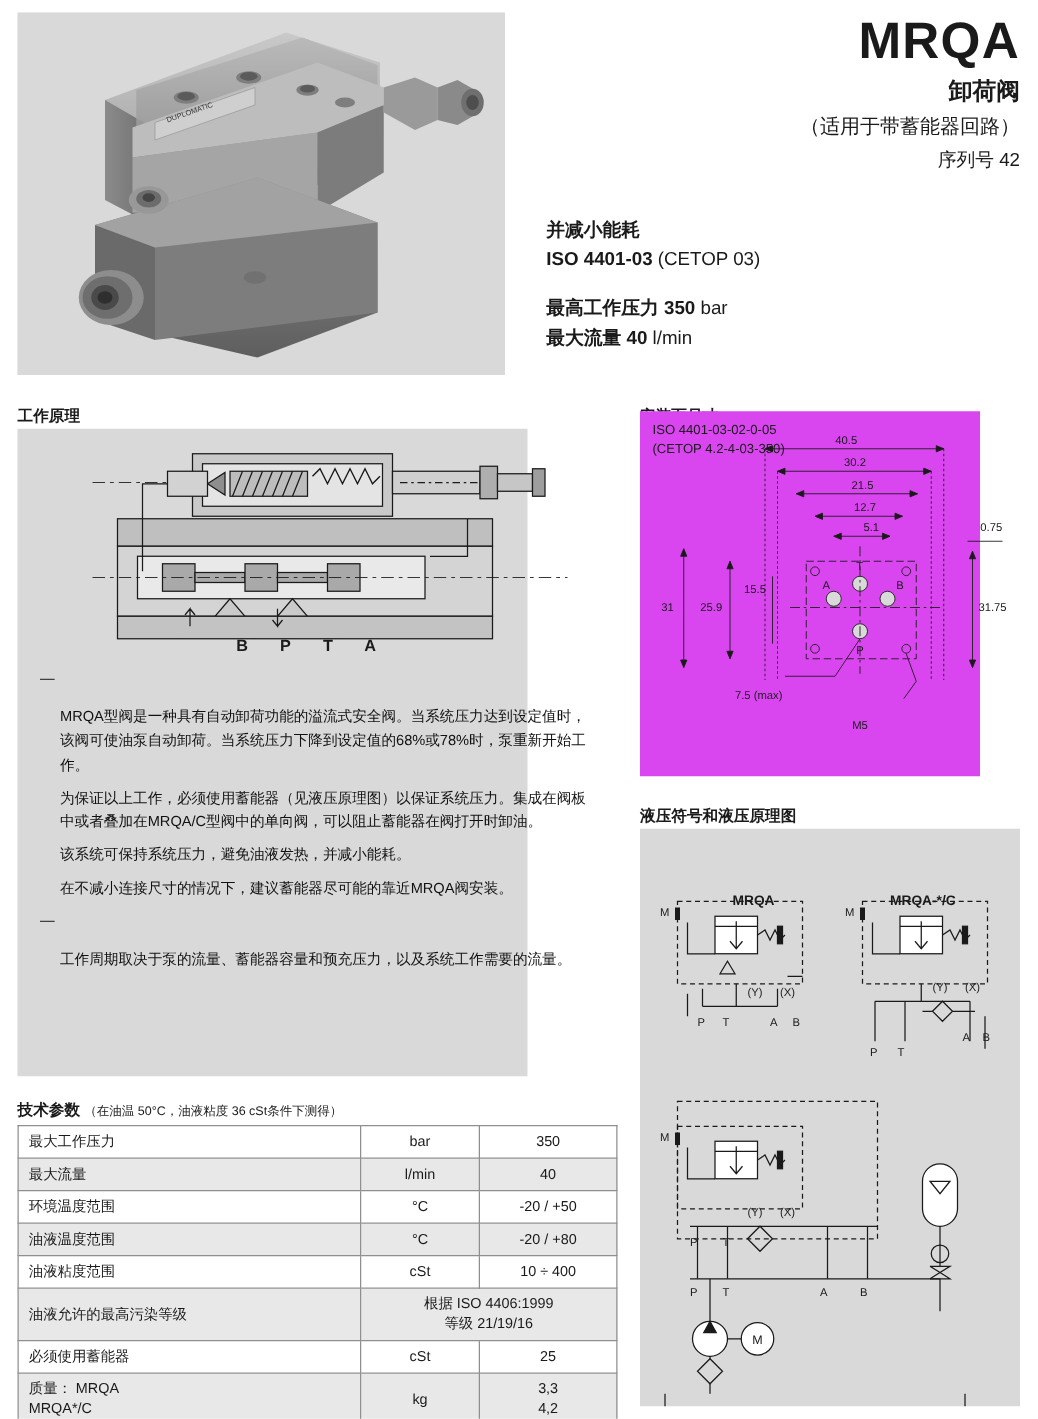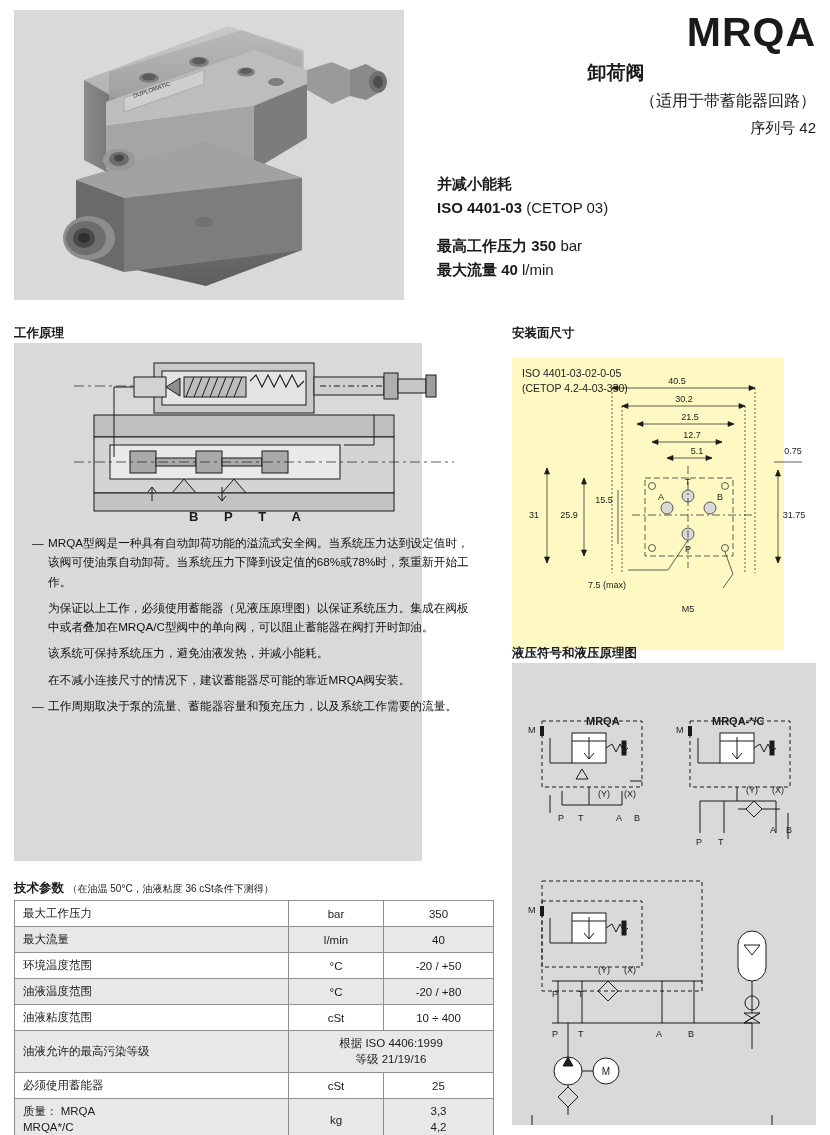--- a/index.html
+++ b/index.html
@@ -20,21 +20,21 @@
     background: #d9d9d9;
     overflow: hidden;
   }
   .title-block {
     position: absolute; right: 14px; top: 12px; width: 400px; text-align: right;
   }
   .title-main {
     font-size: 41px; font-weight: bold; letter-spacing: 1px; line-height: 1;
   }
   .title-sub {
-    font-size: 19px; font-weight: bold; margin-top: 7px; text-align: center;
+    font-size: 19px; font-weight: bold; margin-top: 7px;
   }
   .title-note { font-size: 16px; margin-top: 5px; }
   .title-serial { font-size: 15px; font-weight: normal; margin-top: 7px; }
 
   .spec-block {
     position: absolute; left: 437px; top: 175px; width: 390px;
   }
   .spec-line { font-size: 15px; font-weight: bold; margin-bottom: 5px; }
   .spec-line .reg { font-weight: normal; }
   .spec-gap { height: 16px; }
@@ -50,37 +50,37 @@
   .principle-box {
     position: absolute; left: 14px; top: 343px; width: 408px; height: 518px;
     background: #d9d9d9;
   }
   .principle-text {
     position: absolute; left: 18px; top: 190px; width: 448px;
     font-size: 11.7px; line-height: 1.65; color: #111;
   }
   .pt-row { display: flex; margin-bottom: 7px; }
   .pt-dash { width: 16px; flex: 0 0 16px; }
-  .pt-body { flex: 1; }
+  .pt-body { flex: 1; margin-top: 31px; }
   .pt-indent { padding-left: 16px; margin-bottom: 7px; }
 
   
   .schem { position: absolute; left: 20px; top: 8px; width: 440px; height: 180px; }
 
   .bpta {
     position: absolute; left: 175px; top: 166px;
     font-size: 13px; font-weight: bold; letter-spacing: 1px;
   }
   .bpta span { margin-right: 20px; }
 
   
   #mount-head { position: absolute; left: 512px; top: 325px; }
   .mount-box {
-    position: absolute; left: 512px; top: 358px; width: 272px; height: 292px;
-    background: #fef9c3;
+    position: absolute; left: 512px; top: 329px; width: 272px; height: 292px;
+    background: #d946ef;
   }
   .mount-code {
     position: absolute; left: 10px; top: 8px; font-size: 10.5px; line-height: 1.45;
   }
 
   
   #hyd-head { position: absolute; left: 512px; top: 645px; }
   .hyd-box {
     position: absolute; left: 512px; top: 663px; width: 304px; height: 462px;
     background: #d9d9d9;

